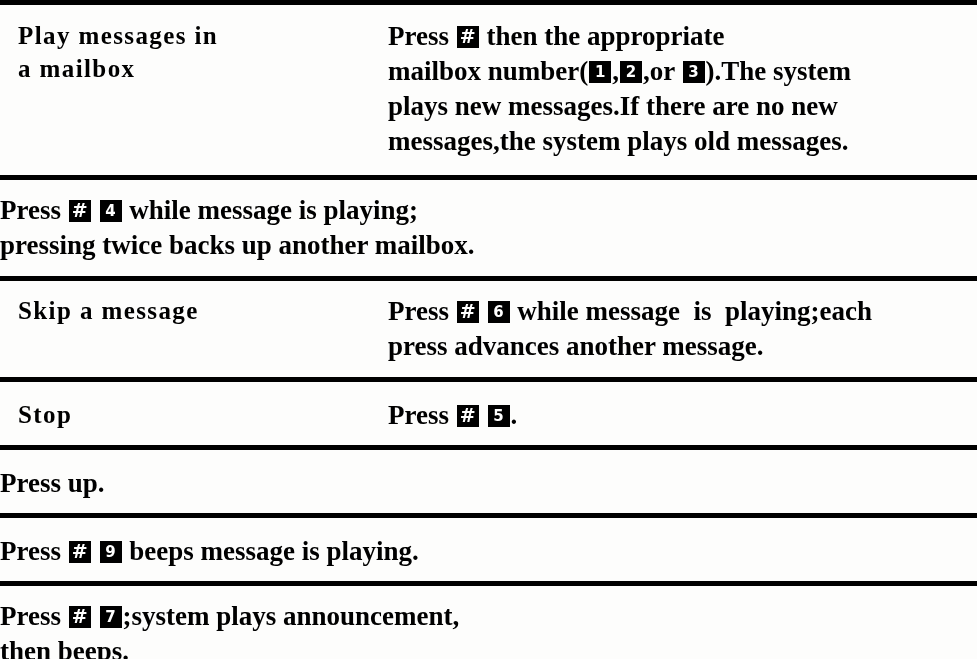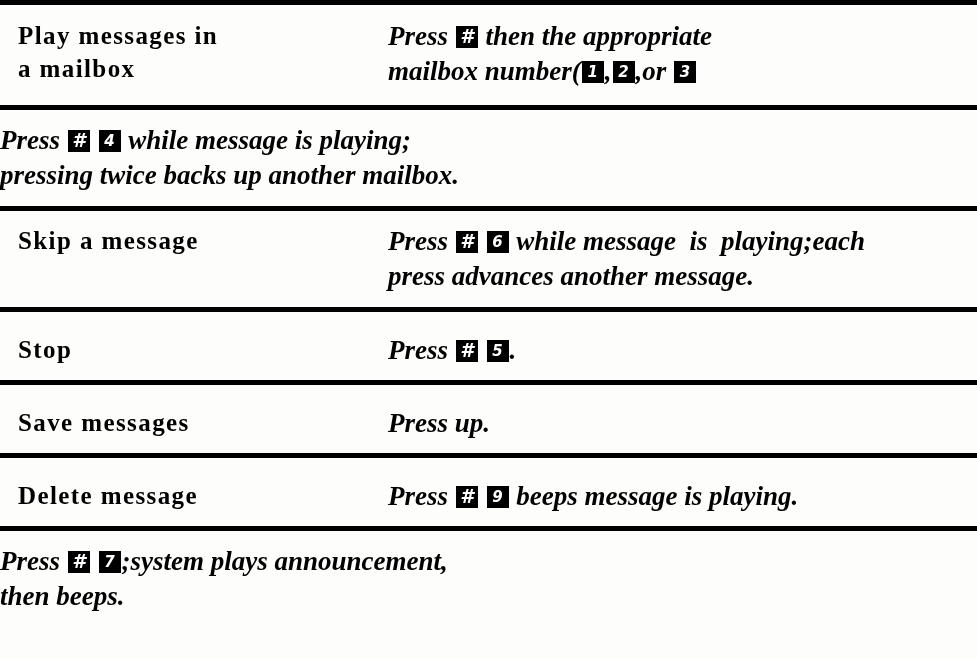--- a/index.html
+++ b/index.html
@@ -50,26 +50,25 @@
     letter-spacing: 1.4px;
     white-space: pre-line;
   }
   .cell-desc {
     flex: 1;
     box-sizing: border-box;
     padding-right: 14px;
     font-size: 27px;
     line-height: 35px;
     font-weight: bold;
-    font-style: italic;
   }
   
   .row > div { padding-top: 13px; padding-bottom: 13px; }
   .row-1 > div { padding-top: 14px; padding-bottom: 16px; }
-  .row-4 > div, .row-5 > div, .row-6 > div { padding-top: 21px; padding-bottom: 12px; }
+  .row-4 > div, .row-5 > div, .row-6 > div { padding-top: 16px; padding-bottom: 12px; }
 
   
   .key {
     display: inline-block;
     position: relative;
     width: 22px;
     height: 22px;
     background: #000000;
     vertical-align: -3px;
     margin: 0 1px;
@@ -95,46 +94,46 @@
 </head>
 <body>
 
 <div id="page">
   <div class="table" id="table-root">
       <div class="rule"></div>
       <div class="row row-1">
         <div class="cell-label">Play messages in
 a mailbox</div>
         <div class="cell-desc"><span class="desc-text"><span class="seg">Press </span><span class="key hash"><span class="kg">#</span></span><span class="seg"> then the appropriate
-mailbox number(</span><span class="key"><span class="kg">1</span></span><span class="seg">,</span><span class="key"><span class="kg">2</span></span><span class="seg">,or </span><span class="key"><span class="kg">3</span></span></span></div>
+mailbox number(</span><span class="key"><span class="kg">1</span></span><span class="seg">,</span><span class="key"><span class="kg">2</span></span><span class="seg">,or </span><span class="key"><span class="kg">3</span></span><span class="seg">).The system
+plays new messages.If there are no new
+messages,the system plays old messages.</span></span></div>
       </div>
       <div class="rule"></div>
       <div class="row row-2">
         <div class="cell-desc"><span class="desc-text"><span class="seg">Press </span><span class="key hash"><span class="kg">#</span></span><span class="seg"> </span><span class="key"><span class="kg">4</span></span><span class="seg"> while message is playing;
 pressing twice backs up another mailbox.</span></span></div>
       </div>
       <div class="rule"></div>
       <div class="row row-3">
         <div class="cell-label">Skip a message</div>
         <div class="cell-desc"><span class="desc-text"><span class="seg">Press </span><span class="key hash"><span class="kg">#</span></span><span class="seg"> </span><span class="key"><span class="kg">6</span></span><span class="seg"> while message  is  playing;each
 press advances another message.</span></span></div>
       </div>
       <div class="rule"></div>
       <div class="row row-4">
         <div class="cell-label">Stop</div>
         <div class="cell-desc"><span class="desc-text"><span class="seg">Press </span><span class="key hash"><span class="kg">#</span></span><span class="seg"> </span><span class="key"><span class="kg">5</span></span><span class="seg">.</span></span></div>
       </div>
       <div class="rule"></div>
       <div class="row row-5">
-        <div class="cell-label">Save messages</div>
         <div class="cell-desc"><span class="desc-text"><span class="seg">Press up.</span></span></div>
       </div>
       <div class="rule"></div>
       <div class="row row-6">
-        <div class="cell-label">Delete message</div>
         <div class="cell-desc"><span class="desc-text"><span class="seg">Press </span><span class="key hash"><span class="kg">#</span></span><span class="seg"> </span><span class="key"><span class="kg">9</span></span><span class="seg"> beeps message is playing.</span></span></div>
       </div>
       <div class="rule"></div>
       <div class="row row-7">
         <div class="cell-desc"><span class="desc-text"><span class="seg">Press </span><span class="key hash"><span class="kg">#</span></span><span class="seg"> </span><span class="key"><span class="kg">7</span></span><span class="seg">;system plays announcement,
 then beeps.</span></span></div>
       </div>
     </div>
 </div>
 

